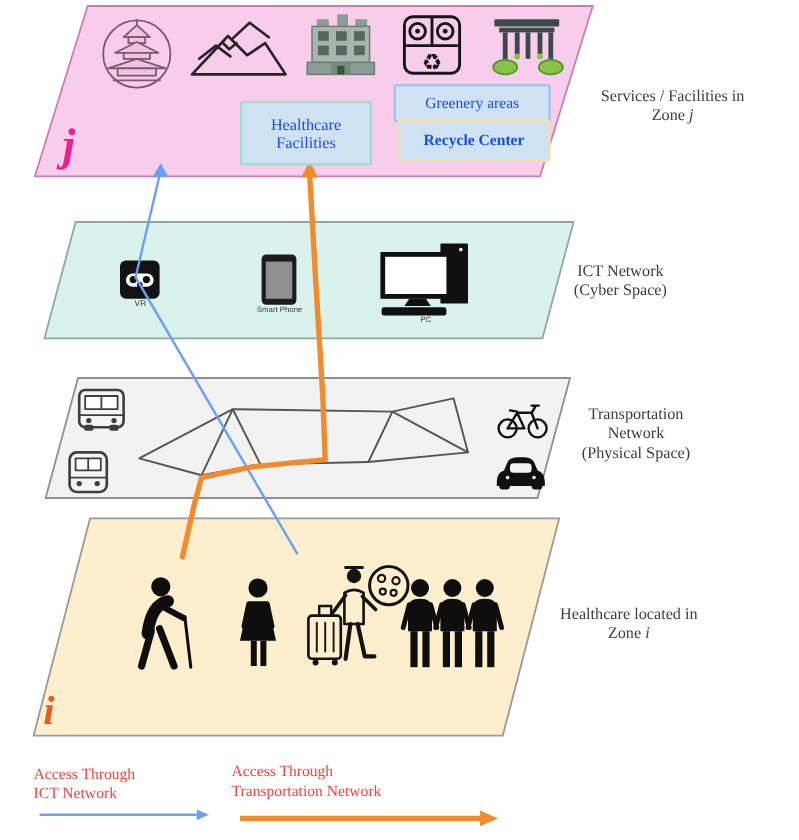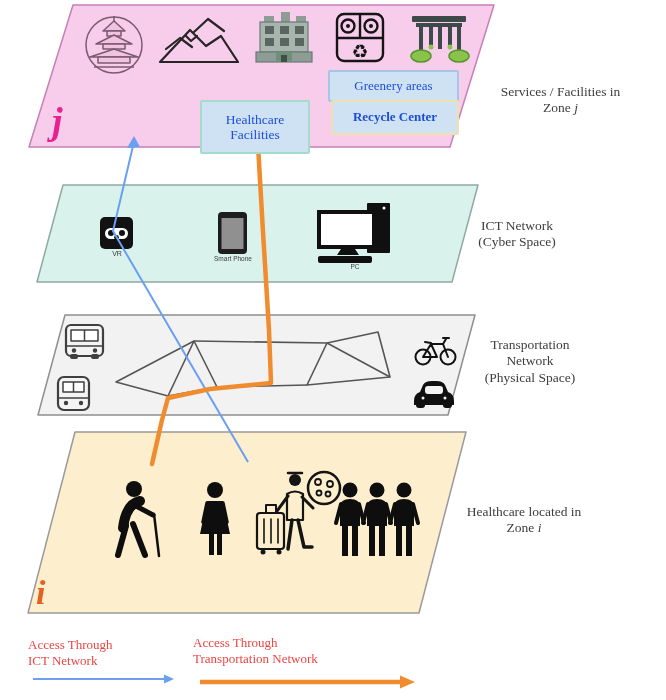--- a/index.html
+++ b/index.html
@@ -232,31 +232,31 @@
     <line x1="33" y1="679" x2="164" y2="679" style="stroke:var(--ict_link)" stroke-width="2"></line>
     <polygon points="164,674.5 174,679 164,683.5" style="fill:var(--ict_link)"></polygon>
   </g>
   <g>
     <line x1="200" y1="682" x2="400" y2="682" style="stroke:var(--transport_link)" stroke-width="4.5"></line>
     <polygon points="400,675.5 415,682 400,688.5" style="fill:var(--transport_link)"></polygon>
   </g>
 </svg>
 
 
-<div class="box" style="left:200px;top:84px;width:106px;height:50px;border:2px solid #a3ddca;font-size:13.5px;margin-top:16px;">Healthcare Facilities</div>
+<div class="box" style="left:200px;top:84px;width:106px;height:50px;border:2px solid #a3ddca;font-size:13.5px;">Healthcare Facilities</div>
 
 <div class="box" style="left:328px;top:70px;width:127px;height:28px;border:2px solid #a6c6e8;">Greenery areas</div>
 
 <div class="box" style="left:331px;top:100px;width:124px;height:31px;border:2px solid #efe0ac;font-weight:bold;">Recycle Center</div>
 
 <div class="zletter" style="left:52px;top:102px;font-size:38px;color:var(--zone_j);">j</div>
 
 <div class="zletter" style="left:36px;top:576px;font-size:34px;color:var(--zone_i);">i</div>
 
-<div class="cap" style="left:468px;top:84px;width:185px;">
+<div class="cap" style="left:468px;top:72px;width:185px;">
   <span>Services / Facilities in</span><br>
   <span>Zone</span>&nbsp;<i>j</i>
 </div>
 
 <div class="cap" style="left:452px;top:218px;width:130px;">
   <span>ICT Network</span><br>
   <span>(Cyber Space)</span>
 </div>
 
 <div class="cap" style="left:460px;top:337px;width:140px;">

